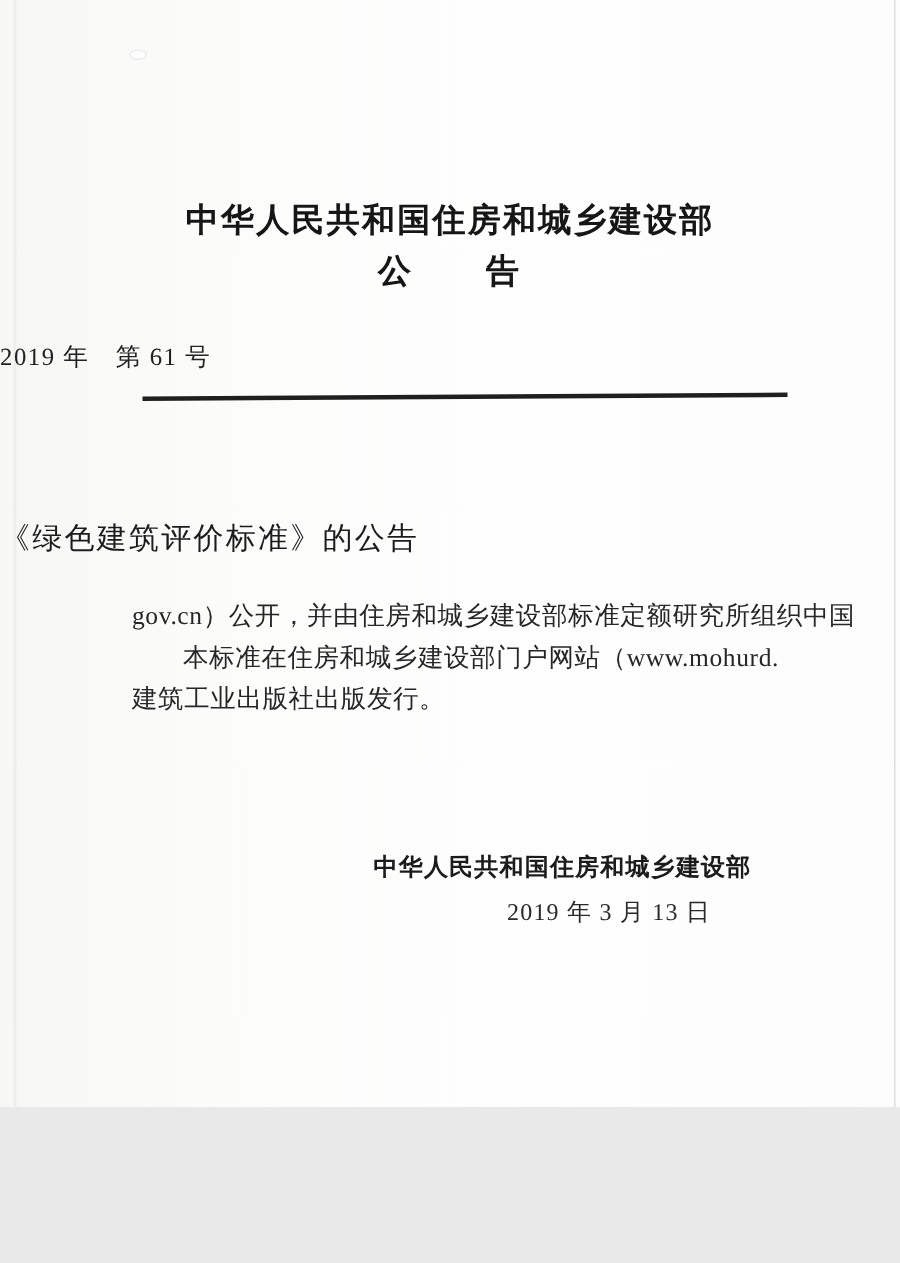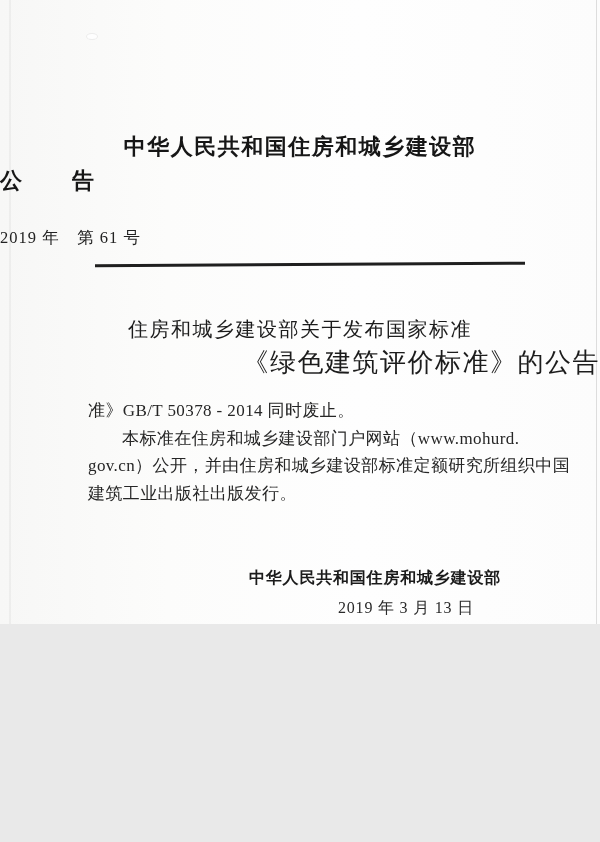--- a/index.html
+++ b/index.html
@@ -4,21 +4,21 @@
 <style>
   html, body {
     margin: 0;
     padding: 0;
     background: #e9e9e9;
     font-family: "Liberation Serif", "DejaVu Serif", serif;
   }
   .page {
     position: relative;
     width: 600px;
-    height: 624px;
+    height: 738px;
     margin: 0 auto;
     background: linear-gradient(90deg, #f7f7f6 0%, #fcfcfb 28%, #fefefe 60%, #fcfcfc 100%);
     color: #2b2b2b;
     overflow: hidden;
   }
   .edge-left {
     position: absolute;
     left: 9px; top: 0; bottom: 0;
     width: 2px;
     background: rgba(0,0,0,0.04);
@@ -49,20 +49,21 @@
     text-align: center;
     font-size: 22px;
     font-weight: bold;
     letter-spacing: 1.5px;
     color: #161616;
     white-space: nowrap;
   }
   .title-line2 {
     position: absolute;
     left: 0; right: 0; top: 166px;
+    text-align: center;
     font-size: 22px;
     font-weight: bold;
     letter-spacing: 2px;
     color: #161616;
     white-space: nowrap;
   }
   .doc-number {
     position: absolute;
     left: 0; right: 0; top: 227px;
     text-align: left;
@@ -83,26 +84,25 @@
     left: 0; right: 0; top: 316px;
     text-align: center;
     font-size: 20px;
     letter-spacing: 1.5px;
     color: #1c1c1c;
     white-space: nowrap;
   }
   .subject-line2 {
     position: absolute;
     left: 0; right: 0; top: 345px;
-    text-align: right;
-    font-size: 26px;
+    text-align: left;
+    font-size: 20px;
     letter-spacing: 1.5px;
     color: #1c1c1c;
     white-space: nowrap;
-    padding-left: 32px;
   }
   .body-block {
     position: absolute;
     left: 88px; top: 397px;
     width: 430px;
     font-size: 17px;
     line-height: 27.5px;
     letter-spacing: 0.4px;
     color: #262626;
   }
@@ -152,27 +152,25 @@
   <div class="edge-right"></div>
   <div class="artifact-top"></div>
   <div class="artifact-bottom"></div>
 
   <div class="title-line1">中华人民共和国住房和城乡建设部</div>
   <div class="title-line2">公　　告</div>
   <div class="doc-number">2019 年　第 61 号</div>
 
   <div class="rule"></div>
 
-  <div class="subject-line1">住房和城乡建设部关于发布国家标准</div>
   <div class="subject-line2">《绿色建筑评价标准》的公告</div>
 
   <div class="body-block">
-    <div class="body-line">准》GB/T 50378 - 2014 同时废止。</div>
+    <div class="body-line">gov.cn）公开，并由住房和城乡建设部标准定额研究所组织中国</div>
     <div class="body-line indent">本标准在住房和城乡建设部门户网站（www.mohurd.</div>
-    <div class="body-line">gov.cn）公开，并由住房和城乡建设部标准定额研究所组织中国</div>
     <div class="body-line">建筑工业出版社出版发行。</div>
   </div>
 
   <div class="signature">中华人民共和国住房和城乡建设部</div>
   <div class="sign-date">2019 年 3 月 13 日</div>
 
   <div class="page-number">3</div>
 
 </div>
 

